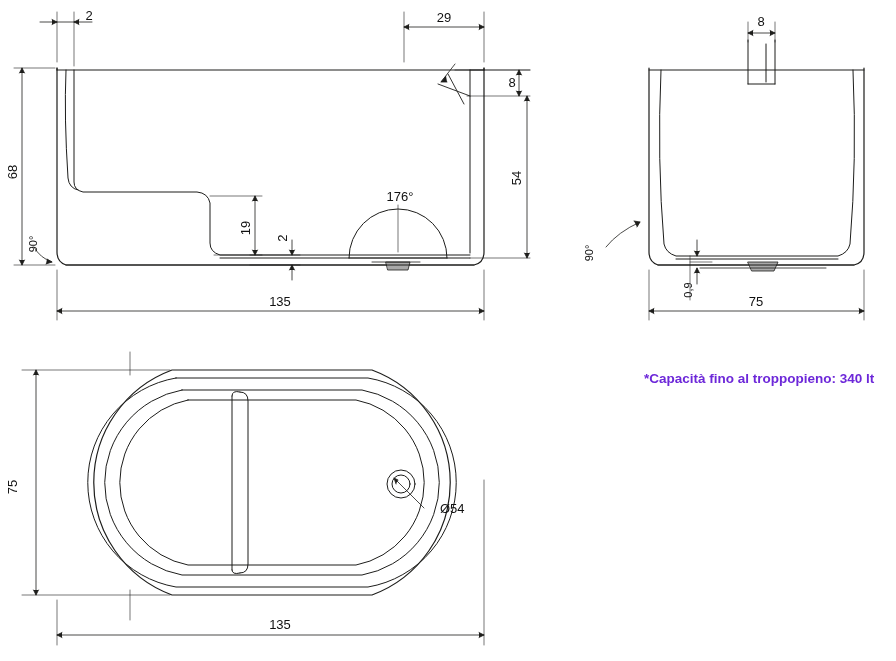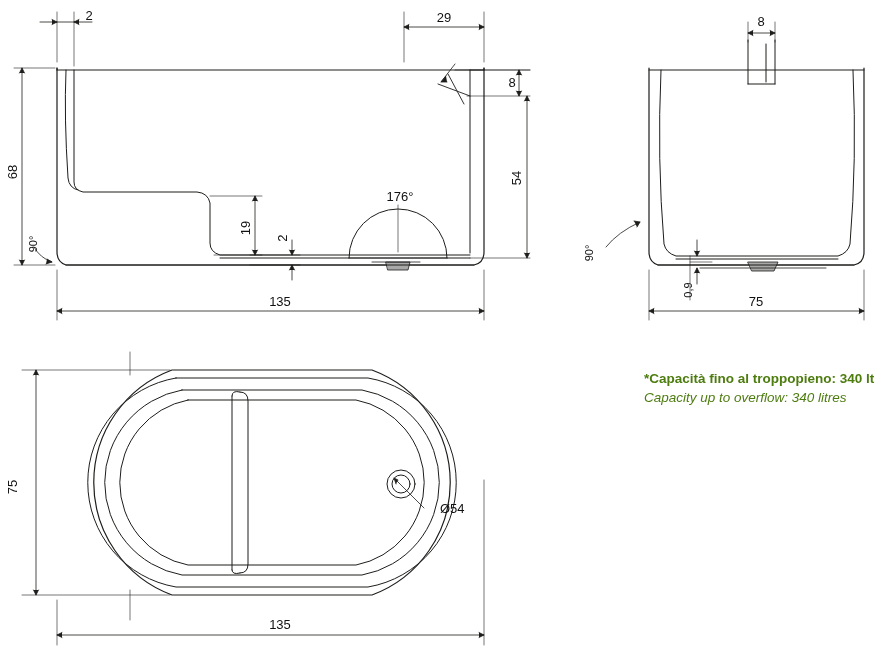--- a/index.html
+++ b/index.html
@@ -30,21 +30,21 @@
   }
   .dim-text-sm {
     font-family: "Liberation Sans", sans-serif;
     font-size: 11px;
     fill: #111111;
   }
   .note {
     position: absolute;
     font-family: "Liberation Sans", sans-serif;
     font-size: 13.5px;
-    color: #4d7c0f;
+    color: #6d28d9;
     white-space: nowrap;
   }
   .note.line1 {
     left: 644px;
     top: 371px;
     font-weight: 600;
   }
   .note.line2 {
     left: 644px;
     top: 390px;
@@ -274,15 +274,14 @@
       <text class="dim-text-sm" x="692" y="290" text-anchor="middle" transform="rotate(-90 692 290)">0,9</text>
       <text class="dim-text-sm" x="593" y="253" text-anchor="middle" transform="rotate(-90 593 253)">90°</text>
 
       <text class="dim-text" x="17" y="487" text-anchor="middle" transform="rotate(-90 17 487)">75</text>
       <text class="dim-text" x="280" y="629" text-anchor="middle">135</text>
       <text class="dim-text" x="440" y="513" text-anchor="start">Ø54</text>
     </g>
   </svg>
 
   <div class="note line1">*Capacità fino al troppopieno: 340 lt</div>
-  <div class="note line2">Capacity up to overflow: 340 litres</div>
 
 </div>
 
 </body></html>

